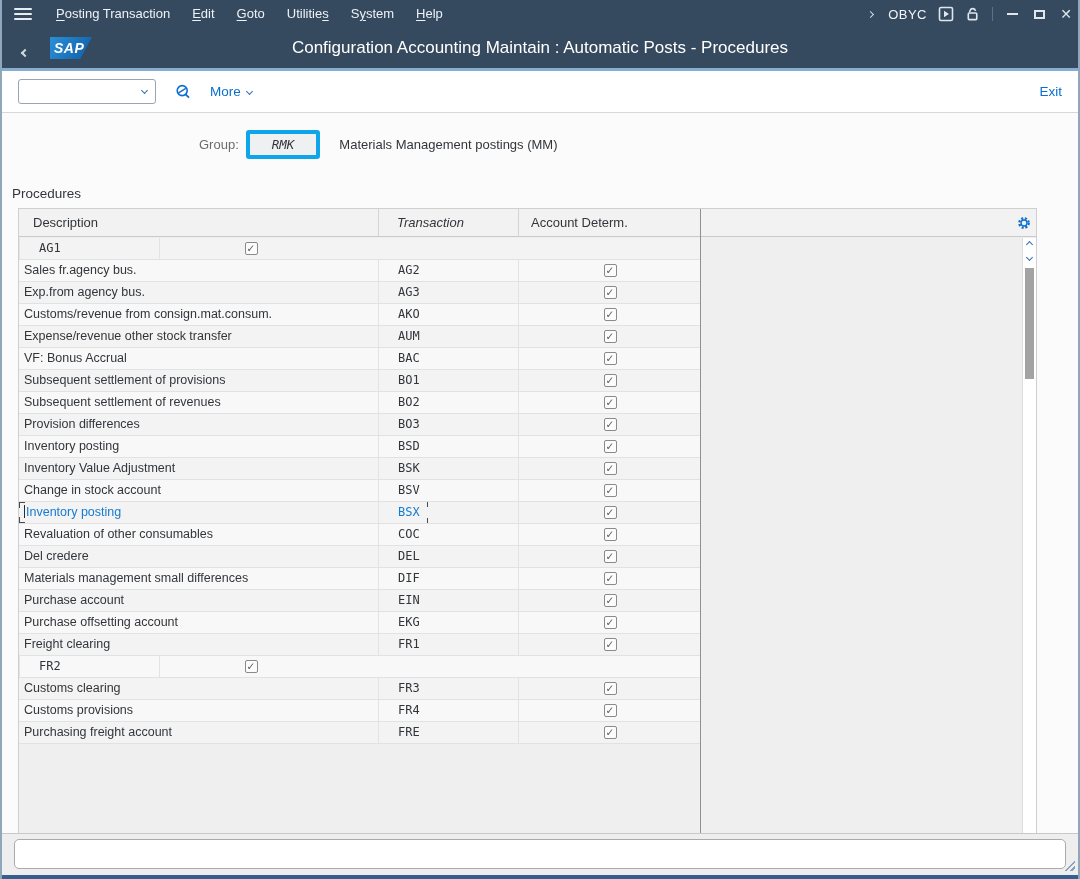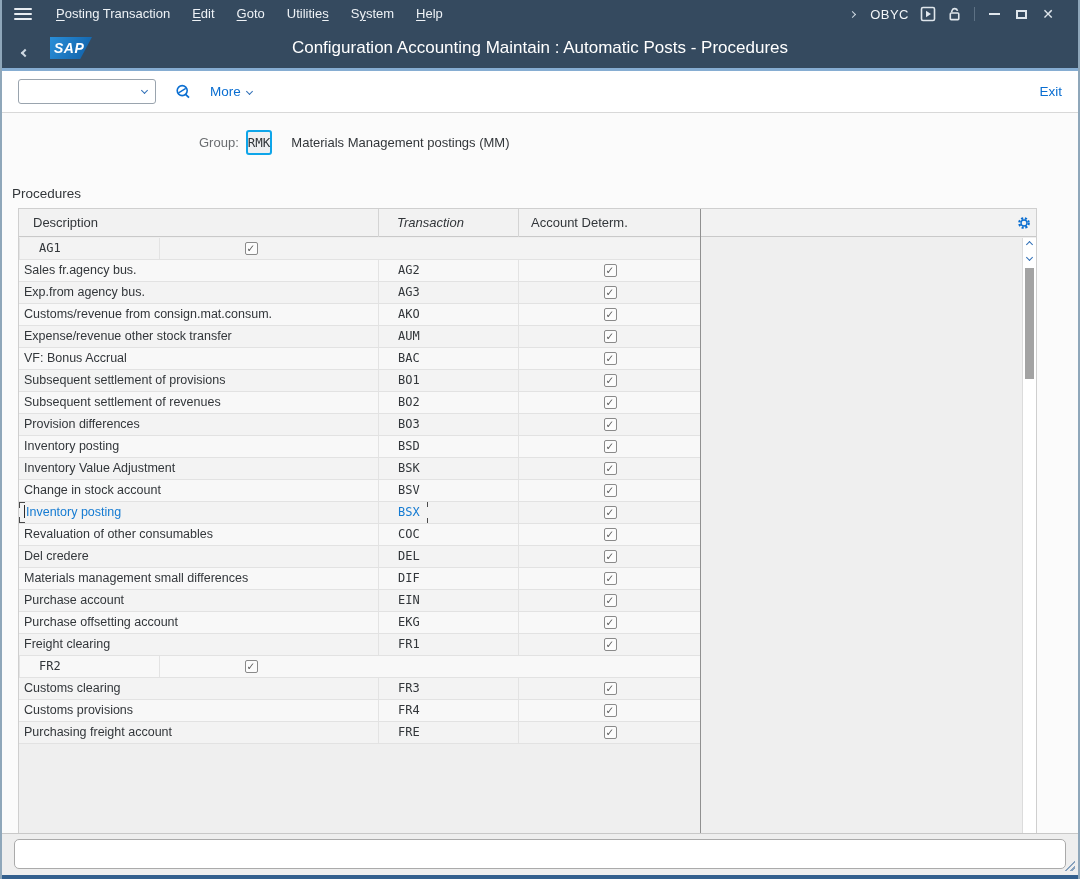--- a/index.html
+++ b/index.html
@@ -9,21 +9,21 @@
             border-left:2px solid #8fa7ba; border-right:2px solid #8fa7ba; background:#fbfbfb; }
 
   
   .menubar { position:absolute; top:0; left:0; right:0; height:28px; background:#354a5f;
              display:flex; align-items:center; color:#eef2f6; font-size:13px; }
   .hamburger { width:18px; margin:0 13px 0 12px; cursor:pointer; }
   .hamburger span { display:block; height:2px; background:#e8edf2; margin:3px 0; border-radius:1px; }
   .menu-items { display:flex; align-items:center; }
   .menu-item { padding:0 11px; line-height:28px; cursor:pointer; white-space:nowrap; }
   .menu-item .mn { text-decoration:underline; text-underline-offset:2px; }
-  .menubar-right { margin-left:auto; display:flex; align-items:center; gap:11px; padding-right:22px; }
+  .menubar-right { margin-left:auto; display:flex; align-items:center; gap:11px; padding-right:4px; }
   .tcode { font-size:13px; letter-spacing:.5px; color:#f2f5f8; }
   .winbtn { display:flex; align-items:center; justify-content:center; width:16px; height:16px; cursor:pointer; }
   .min-glyph { width:11px; height:2px; background:#dfe6ec; }
   .max-glyph { width:11px; height:9px; border:2px solid #dfe6ec; }
   .close-glyph { color:#dfe6ec; font-size:14px; line-height:1; font-weight:bold; }
   .vdiv { width:1px; height:14px; background:#5d7184; }
 
   
   .chev { display:inline-block; width:6px; height:6px;
           border-right:2px solid #2f6fb7; border-bottom:2px solid #2f6fb7; }
@@ -56,22 +56,22 @@
   .combobox .chev { position:absolute; right:8px; top:8px; }
   .tb-search { margin-left:18px; cursor:pointer; display:flex; }
   .tb-more { margin-left:18px; color:#0a6ed1; font-size:13.5px; cursor:pointer;
              display:flex; align-items:center; gap:6px; }
   .tb-exit { margin-left:auto; color:#0a6ed1; font-size:13.5px; cursor:pointer; }
 
   
   .content { position:absolute; top:113px; left:0; right:0; height:720px; background:#fbfbfb; }
   .group-row { position:absolute; top:17px; left:166px; display:flex; align-items:center; font-size:13px; }
   .group-label { color:#6a6d70; margin-right:7px;margin-left:31px; }
-  .group-value { border:2px solid #0ea5e9; border-radius:3px; background:#eff0f1;
-                 padding:3px 0; font-family:"DejaVu Sans Mono",monospace; font-size:12.5px; color:#32363a; }
+  .group-value { border:4px solid #0ea5e9; border-radius:3px; background:#eff0f1;
+                 padding:3px 22px; font-family:"DejaVu Sans Mono",monospace; font-size:12.5px; color:#32363a;font-style:italic; }
   .group-desc { margin-left:19px; color:#32363a; }
 
   .section-title { position:absolute; top:73px; left:10px; font-size:13.5px; color:#32363a; }
 
   
   .table { position:absolute; top:95px; left:16px; width:1019px; height:700px;
            border:1px solid #cfcfcf; background:#efefef; }
   .thead { position:absolute; top:0; left:0; right:0; height:28px; background:#f2f2f2;
            border-bottom:1px solid #c9c9c9; font-size:13px; color:#32363a; }
   .hcell { position:absolute; top:0; height:28px; line-height:28px; white-space:nowrap; overflow:hidden; }

